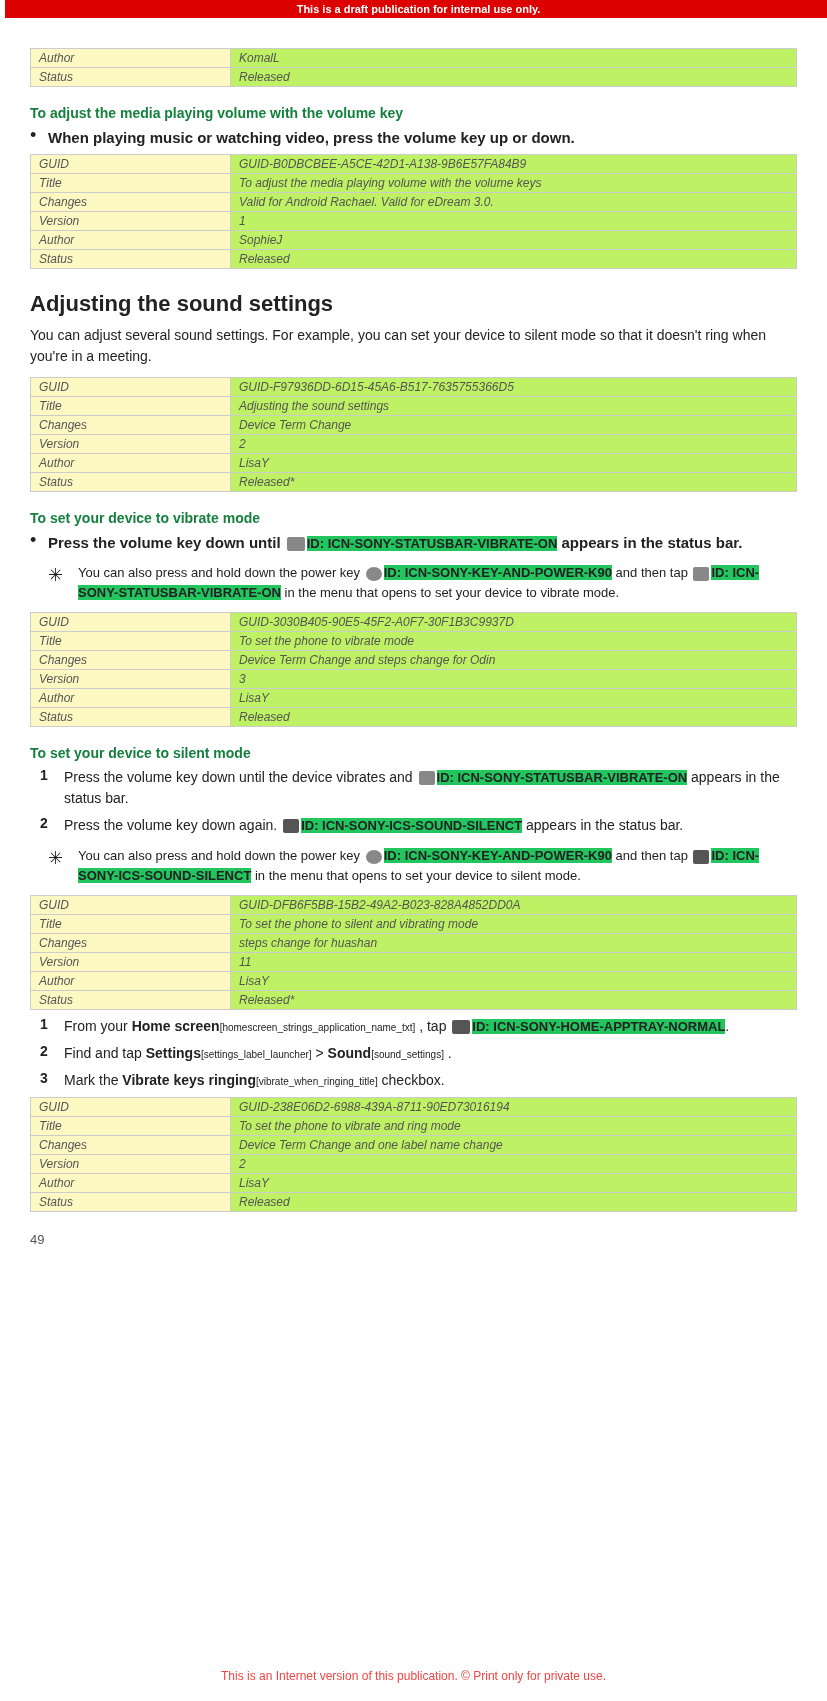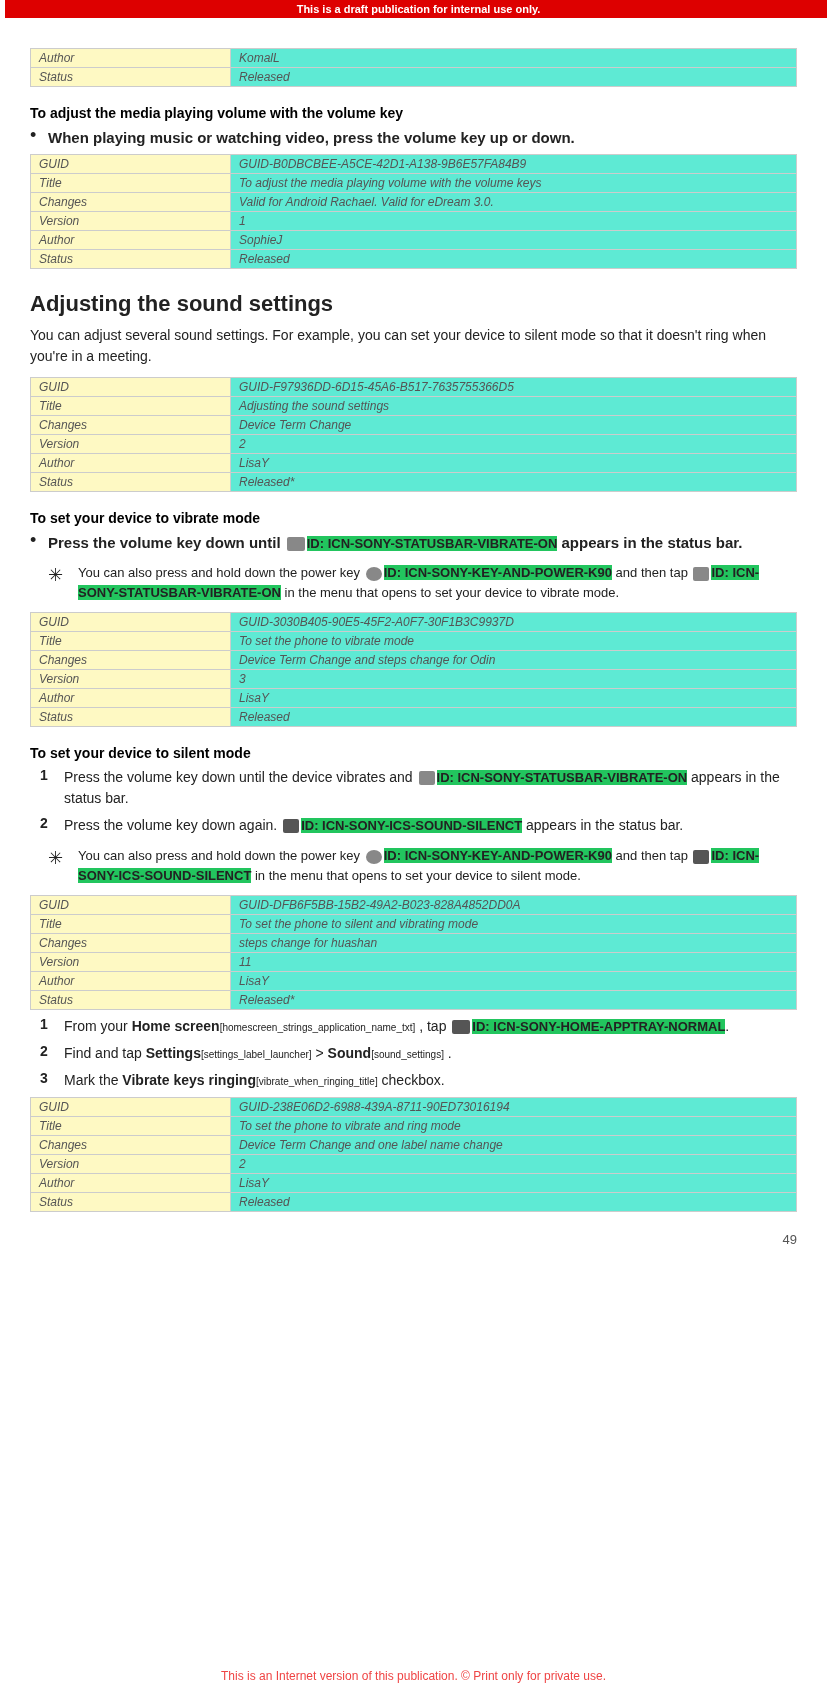--- a/index.html
+++ b/index.html
@@ -38,24 +38,24 @@
     }
     .meta-table td {
       border: 1px solid #ccc;
       padding: 2px 8px;
     }
     .meta-table td:first-child {
       width: 200px;
       background: #fef9c3;
     }
     .meta-table td:last-child {
-      background: #5eead4;
+      background: #bef264;
     }
     .section-heading-cyan {
-      color: #000000;
+      color: #15803d;
       font-size: 14px;
       font-weight: bold;
       margin: 18px 0 6px 0;
     }
     .bullet-item {
       display: flex;
       align-items: flex-start;
       margin-bottom: 6px;
     }
     .bullet-dot {
@@ -127,21 +127,21 @@
     .page-footer {
       text-align: center;
       font-size: 12px;
       color: #ef4444;
       position: absolute;
       bottom: 18px;
       width: 100%;
       left: 0;
     }
     .page-number {
-      text-align: right;
+      text-align: left;
       font-size: 13px;
       color: #555;
       margin: 20px 0 18px 0;
     }
   </style>
 </head>
 <body>
 
 <div class="draft-banner">This is a draft publication for internal use only.</div>
 

